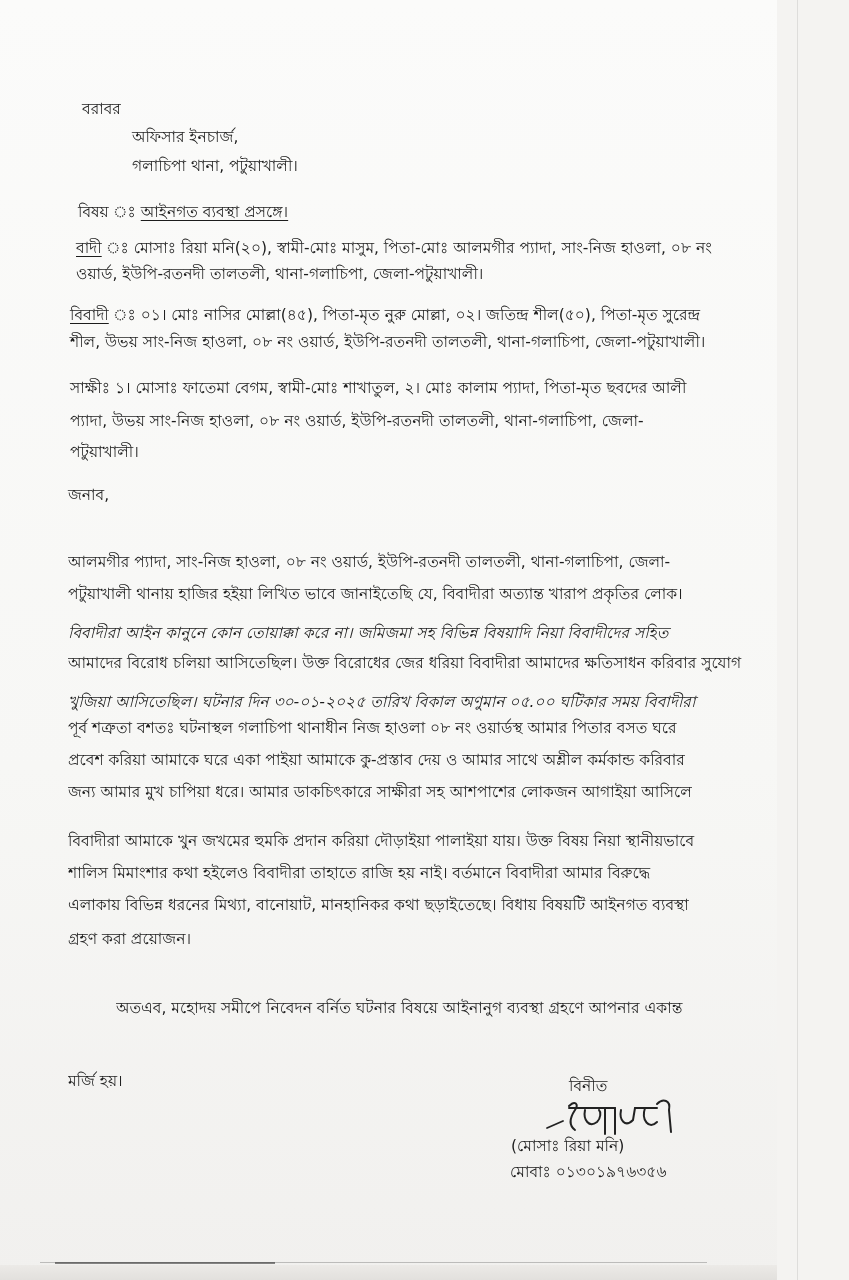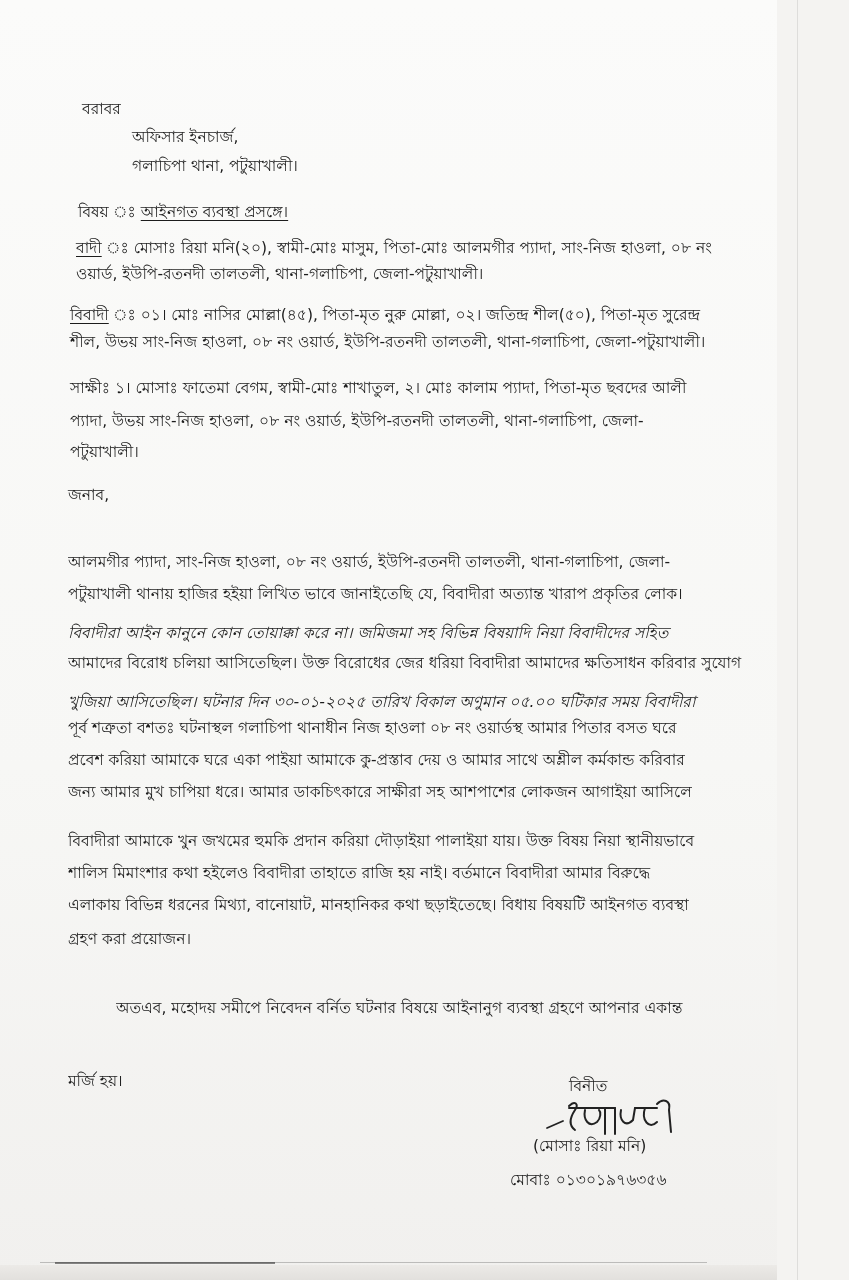--- a/index.html
+++ b/index.html
@@ -137,19 +137,19 @@
   <div class="text" style="left:569px; top:1075px;">বিনীত</div>
 
   <svg class="signature" viewBox="0 0 140 44">
     <path d="M2 34 L18 27" stroke="#222" stroke-width="1.8" fill="none" stroke-linecap="round"></path>
     <path d="M24 12 C30 6 34 10 30 16 C26 22 22 30 30 36 M24 14 L70 14" stroke="#222" stroke-width="2" fill="none" stroke-linecap="round"></path>
     <path d="M40 16 C38 26 44 34 52 28 C56 24 56 18 54 16 M60 14 L60 40" stroke="#222" stroke-width="2" fill="none" stroke-linecap="round"></path>
     <path d="M70 14 L70 40 M76 16 C74 26 80 34 88 26 L90 14" stroke="#222" stroke-width="2" fill="none" stroke-linecap="round"></path>
     <path d="M90 14 L112 14 M100 14 C96 26 104 36 112 28 M112 10 C118 4 126 6 124 16 L126 38" stroke="#222" stroke-width="2" fill="none" stroke-linecap="round"></path>
   </svg>
 
-  <div class="text" style="left:533px; top:1135px;">(মোসাঃ রিয়া মনি)</div>
-  <div class="text" style="left:510px; top:1161px;margin-top:8px;">মোবাঃ ০১৩০১৯৭৬৩৫৬</div>
+  <div class="text" style="left:511px; top:1135px;">(মোসাঃ রিয়া মনি)</div>
+  <div class="text" style="left:510px; top:1161px;">মোবাঃ ০১৩০১৯৭৬৩৫৬</div>
 
   <div class="bottom-edge"></div>
   <div class="bottom-edge-dark"></div>
   <div class="bottom-shade"></div>
 </div>
 
 </body></html>

